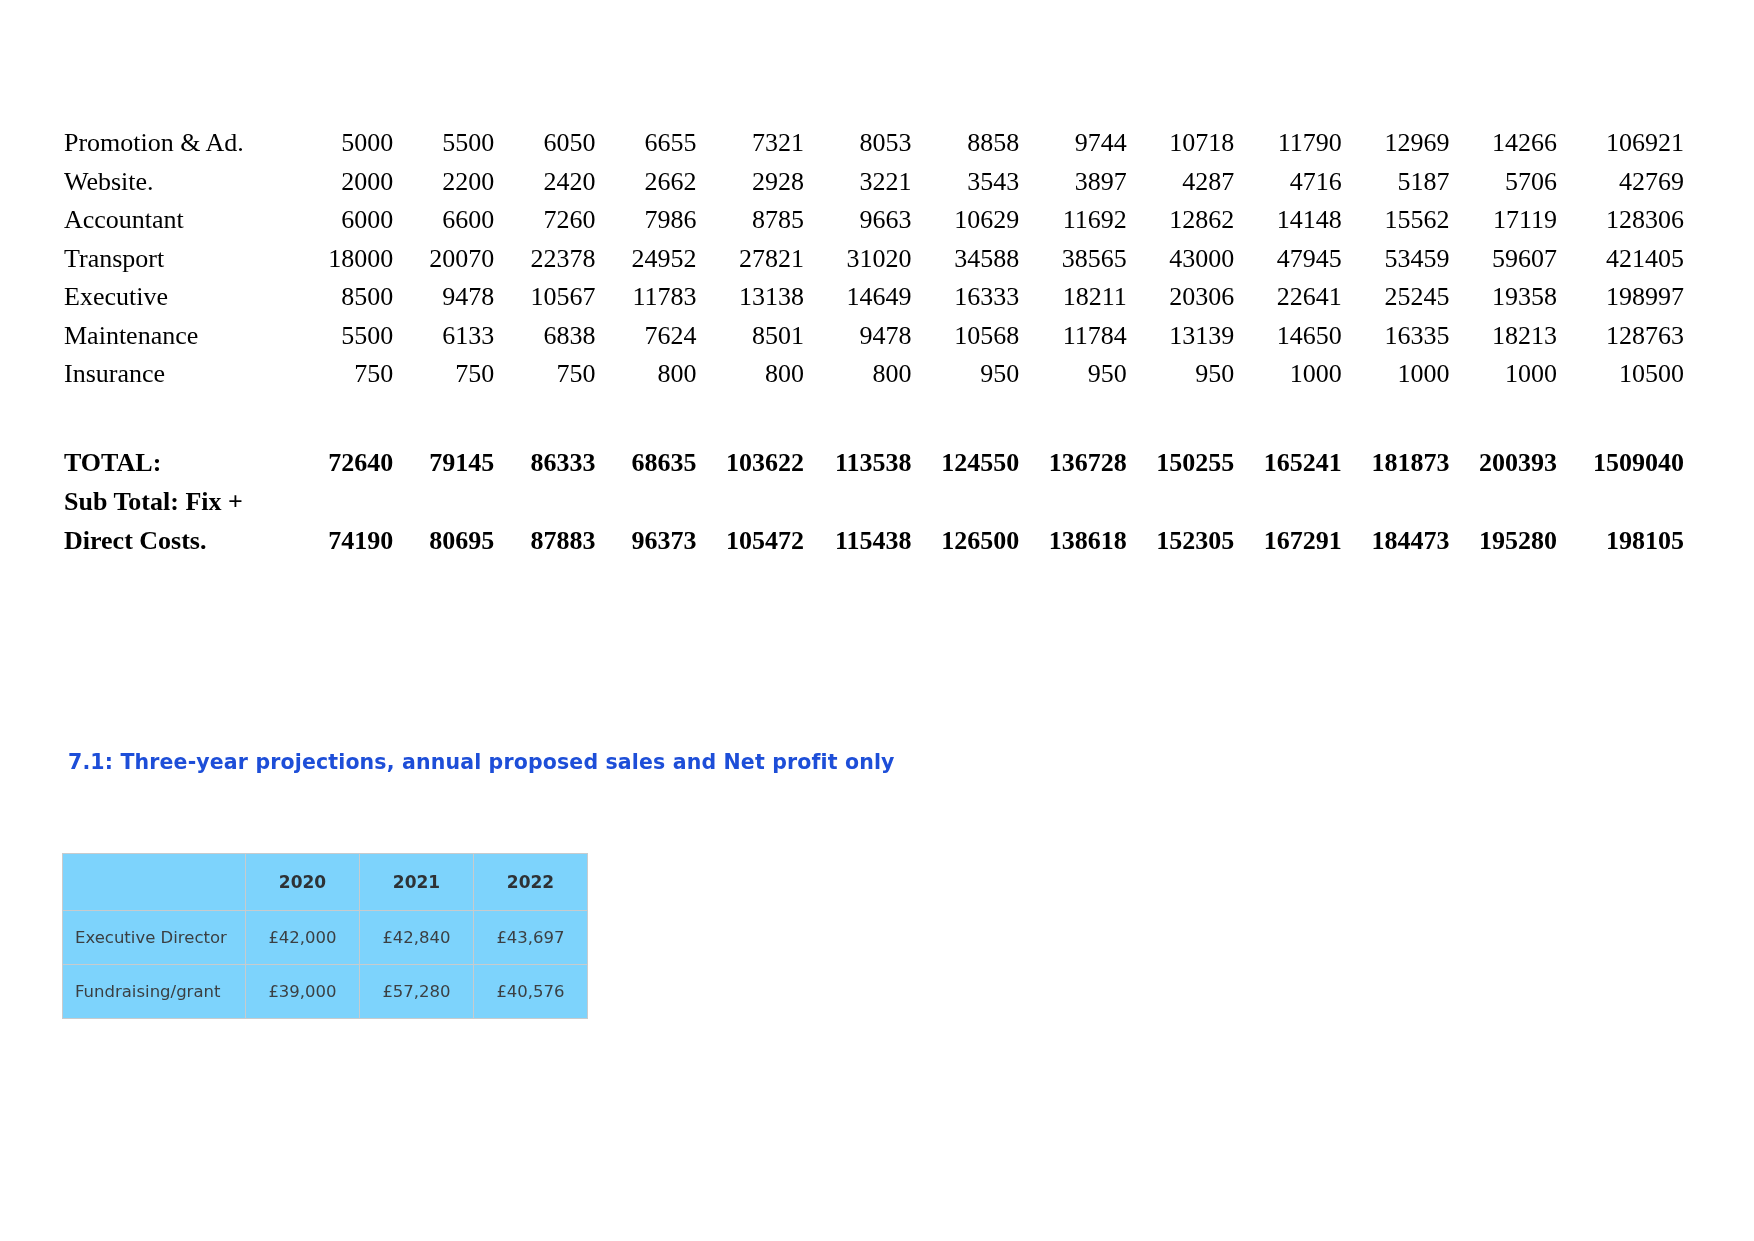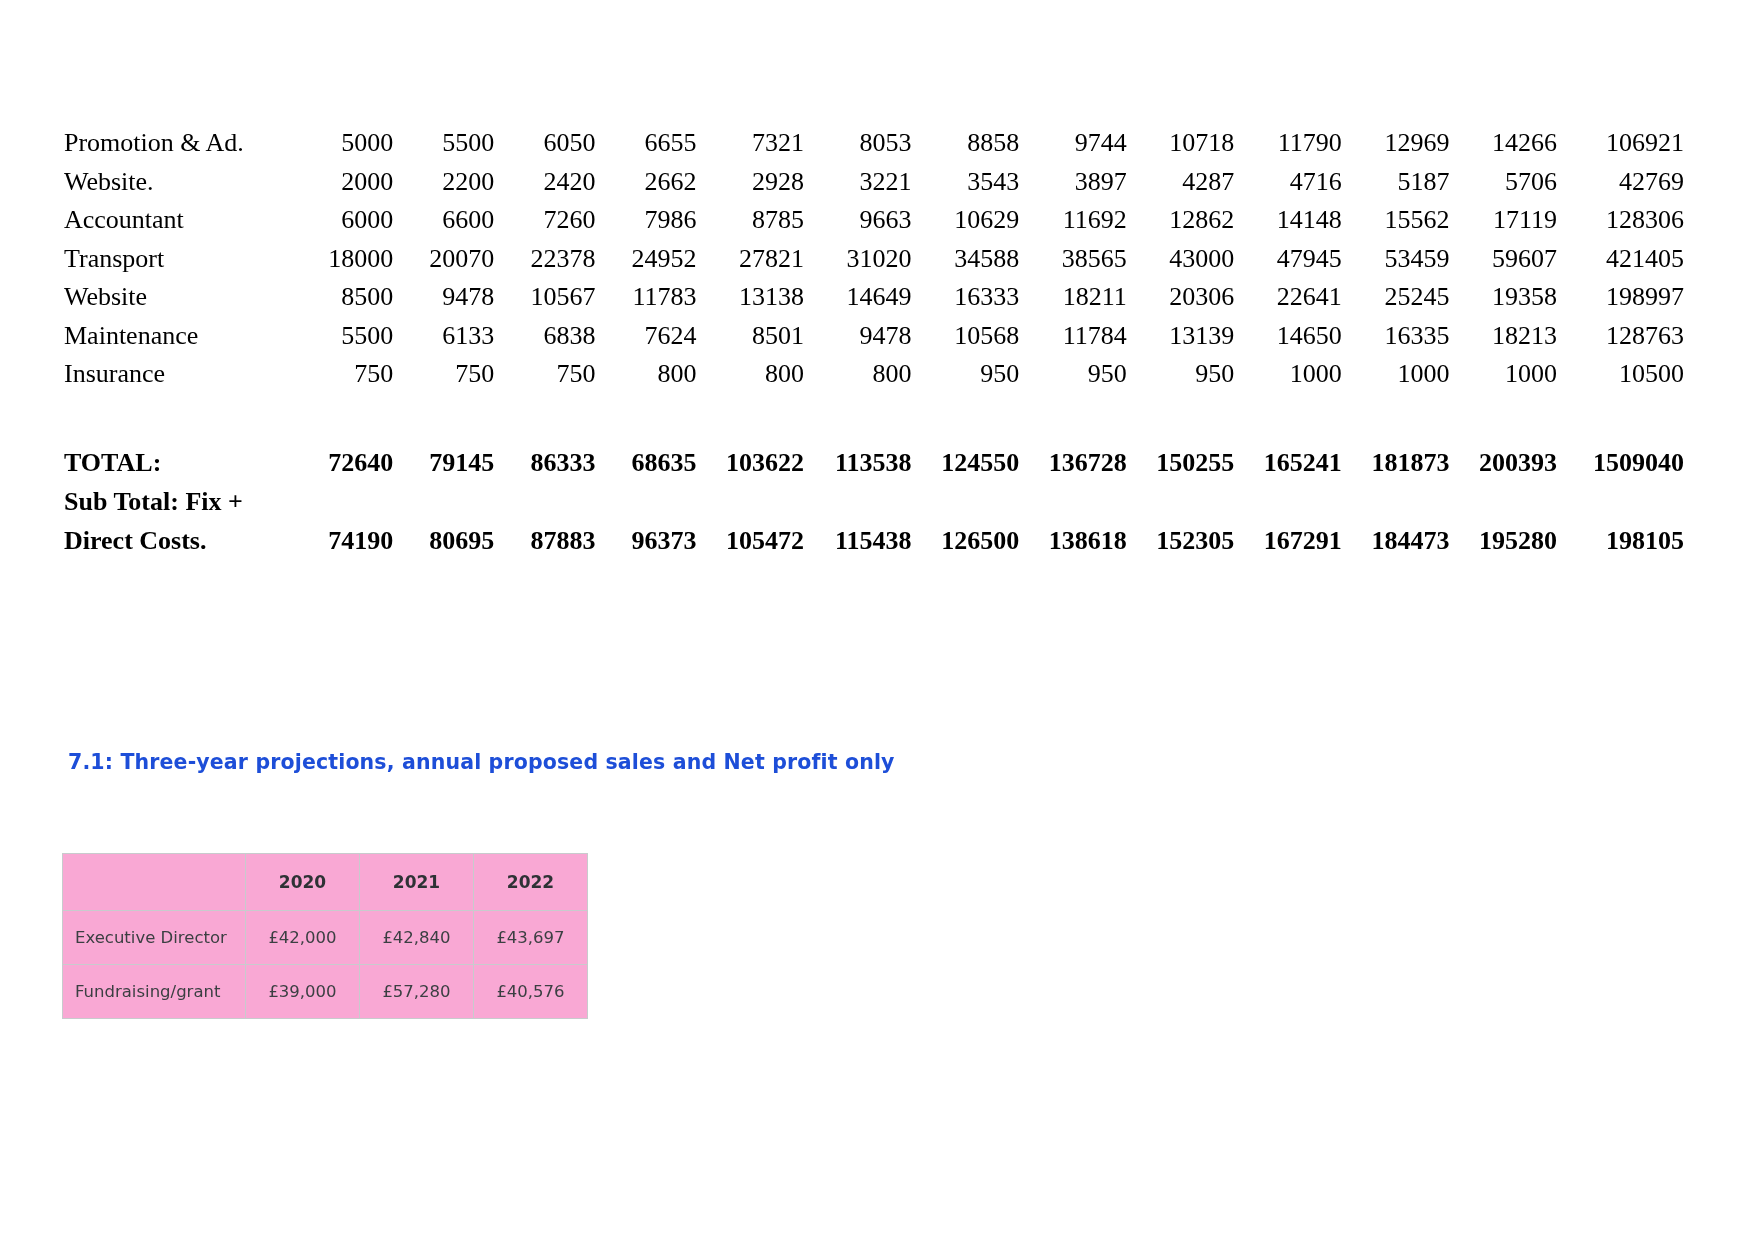--- a/index.html
+++ b/index.html
@@ -92,21 +92,21 @@
     background: #ffffff;
   }
   table.proj-table th,
   table.proj-table td {
     border: 1px solid #c8cbcd;
     font-size: 16.5px;
     color: #3b3f42;
     padding: 0 12px;
     text-align: left;
     font-weight: normal;
-    background: #f9a8d4;
+    background: #7dd3fc;
   }
   table.proj-table th.corner {
     width: 158px;
     height: 56px;
   }
   table.proj-table th.yr {
     width: 89px;
     height: 56px;
     text-align: center;
     font-weight: bold;
@@ -203,21 +203,21 @@
         <td class="num">31020</td>
         <td class="num">34588</td>
         <td class="num">38565</td>
         <td class="num">43000</td>
         <td class="num">47945</td>
         <td class="num">53459</td>
         <td class="num">59607</td>
         <td class="num">421405</td>
       </tr>
       <tr>
-        <td class="rowlabel">Website</td>
+        <td class="rowlabel">Executive</td>
         <td class="num">8500</td>
         <td class="num">9478</td>
         <td class="num">10567</td>
         <td class="num">11783</td>
         <td class="num">13138</td>
         <td class="num">14649</td>
         <td class="num">16333</td>
         <td class="num">18211</td>
         <td class="num">20306</td>
         <td class="num">22641</td>

